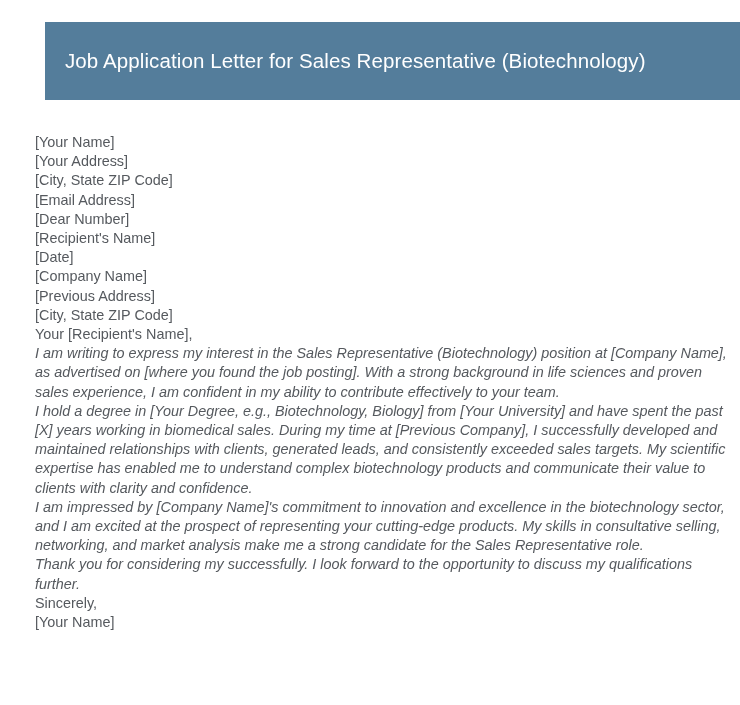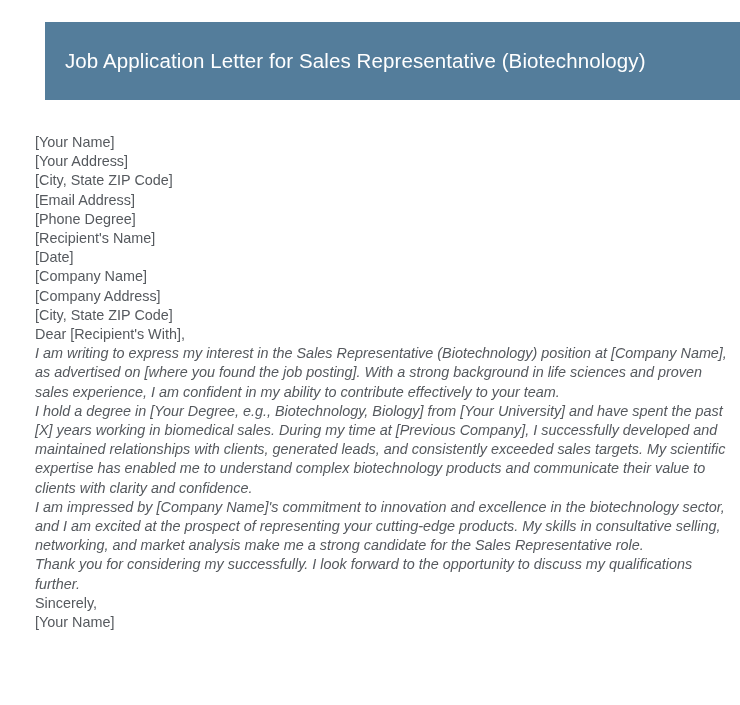--- a/index.html
+++ b/index.html
@@ -82,27 +82,27 @@
 
   <div class="header-banner">
     <div class="header-title">Job Application Letter for Sales Representative (Biotechnology)</div>
   </div>
 
   <div class="letter-body">
     <div class="letter-line">[Your Name]</div>
     <div class="letter-line">[Your Address]</div>
     <div class="letter-line">[City, State ZIP Code]</div>
     <div class="letter-line">[Email Address]</div>
-    <div class="letter-line">[Phone Degree]</div>
+    <div class="letter-line">[Dear Number]</div>
     <div class="letter-line">[Recipient's Name]</div>
     <div class="letter-line">[Date]</div>
     <div class="letter-line">[Company Name]</div>
-    <div class="letter-line">[Company Address]</div>
+    <div class="letter-line">[Previous Address]</div>
     <div class="letter-line">[City, State ZIP Code]</div>
-    <div class="letter-line">Dear [Recipient's With],</div>
+    <div class="letter-line">Your [Recipient's Name],</div>
     <div class="letter-para">I am writing to express my interest in the Sales Representative (Biotechnology) position at [Company Name], as advertised on [where you found the job posting]. With a strong background in life sciences and proven sales experience, I am confident in my ability to contribute effectively to your team.</div>
     <div class="letter-para">I hold a degree in [Your Degree, e.g., Biotechnology, Biology] from [Your University] and have spent the past [X] years working in biomedical sales. During my time at [Previous Company], I successfully developed and maintained relationships with clients, generated leads, and consistently exceeded sales targets. My scientific expertise has enabled me to understand complex biotechnology products and communicate their value to clients with clarity and confidence.</div>
     <div class="letter-para">I am impressed by [Company Name]'s commitment to innovation and excellence in the biotechnology sector, and I am excited at the prospect of representing your cutting-edge products. My skills in consultative selling, networking, and market analysis make me a strong candidate for the Sales Representative role.</div>
     <div class="letter-para">Thank you for considering my successfully. I look forward to the opportunity to discuss my qualifications further.</div>
     <div class="letter-line">Sincerely,</div>
     <div class="letter-line">[Your Name]</div>
   </div>
 
 </div>
 

